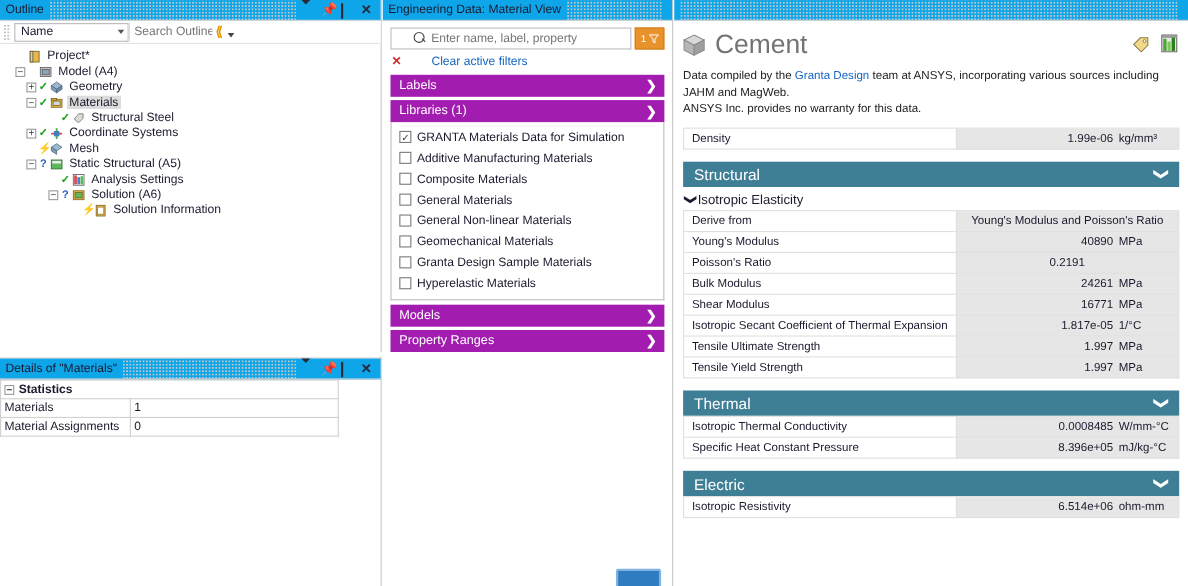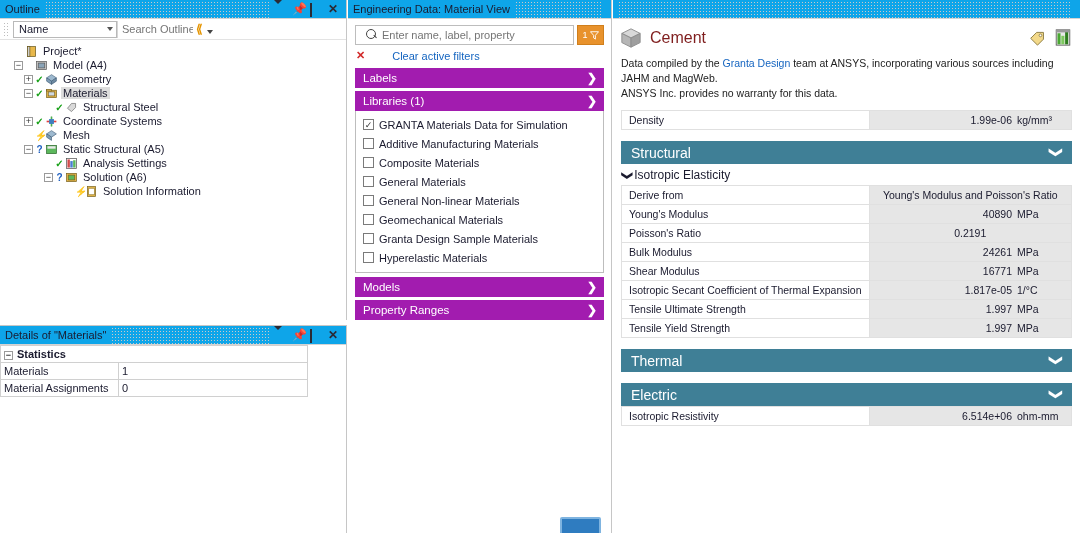--- a/index.html
+++ b/index.html
@@ -101,21 +101,21 @@
 
   
   #filter-panel {
     position: absolute; left: 348px; top: 0; width: 264px; height: 533px;
     background: #fff; border-right: 1px solid #c6c6c6;
   }
   .fp-body { padding: 6px 7px 0 7px; }
   .search-row { display: flex; align-items: stretch; gap: 3px; margin-bottom: 4px; }
   .search-box {
     flex: 1 1 auto; height: 20px; border: 1px solid #bdbdbd; background: #fff;
-    display: flex; align-items: center; padding: 0 10px;
+    display: flex; align-items: center; padding: 0 20px;
   }
   .mag { width: 12px; height: 12px; position: relative; margin-right: 4px; flex: 0 0 auto; }
   .mag::before { content: ""; position: absolute; left: 0; top: 0; width: 8px; height: 8px;
     border: 1.4px solid #444; border-radius: 50%; }
   .mag::after { content: ""; position: absolute; left: 7px; top: 7px; width: 4px; height: 1.4px;
     background: #444; transform: rotate(45deg); }
   .search-input {
     border: none; outline: none; flex: 1 1 auto; font-size: 11px; color: #9a9a9a;
     font-family: "Liberation Sans", sans-serif; background: transparent;
   }
@@ -144,21 +144,21 @@
     position: absolute; left: 212px; top: 517px; width: 41px; height: 18px;
     background: #2f7cc0; border: 2px solid #7fb4e0; border-radius: 2px;
   }
 
   
   #material-panel {
     position: absolute; left: 613px; top: 0; width: 467px; height: 533px; background: #fff;
   }
   .mv-head { display: flex; align-items: center; padding: 8px 9px 0 7px; }
   .cube { width: 22px; height: 22px; margin-right: 8px; flex: 0 0 auto; }
-  .mv-title { font-size: 16px; color: #7f1d1d; flex: 1 1 auto; }
+  .mv-title { font-size: 24px; color: #737373; flex: 1 1 auto; }
   .mv-icons { display: flex; align-items: center; gap: 9px; }
   .mv-desc { padding: 7px 10px 0 8px; font-size: 10.5px; line-height: 15px; color: #222; }
   .mv-desc a { color: #1565c0; text-decoration: none; }
   .mv-body { padding: 9px 8px 0 8px; }
   .prop-table { width: 100%; border-collapse: collapse; font-size: 10.5px; }
   .prop-table tr { height: 19px; }
   .prop-table td { border: 1px solid #e0e0e0; padding: 0 7px; }
   .p-name { background: #fff; width: 55%; }
   .p-val { background: #e6e6e6; text-align: right; }
   .p-val .unit { display: inline-block; min-width: 52px; text-align: left; padding-left: 5px; }
@@ -516,20 +516,32 @@
               <tr>
                 <td class="p-name">Tensile Yield Strength</td>
                 <td class="p-val"><span>1.997</span><span class="unit">MPa</span></td>
               </tr>
             </tbody>
           </table>
           <div class="mv-sect">
             <span>Thermal</span>
             <span class="arr" style="transform: rotate(90deg);">❯</span>
           </div>
+          <table class="prop-table">
+            <tbody>
+              <tr>
+                <td class="p-name">Isotropic Thermal Conductivity</td>
+                <td class="p-val"><span>0.0008485</span><span class="unit">W/mm-°C</span></td>
+              </tr>
+              <tr>
+                <td class="p-name">Specific Heat Constant Pressure</td>
+                <td class="p-val"><span>8.396e+05</span><span class="unit">mJ/kg-°C</span></td>
+              </tr>
+            </tbody>
+          </table>
           <div class="mv-sect">
             <span>Electric</span>
             <span class="arr" style="transform: rotate(90deg);">❯</span>
           </div>
           <table class="prop-table">
             <tbody>
               <tr>
                 <td class="p-name">Isotropic Resistivity</td>
                 <td class="p-val"><span>6.514e+06</span><span class="unit">ohm-mm</span></td>
               </tr>

